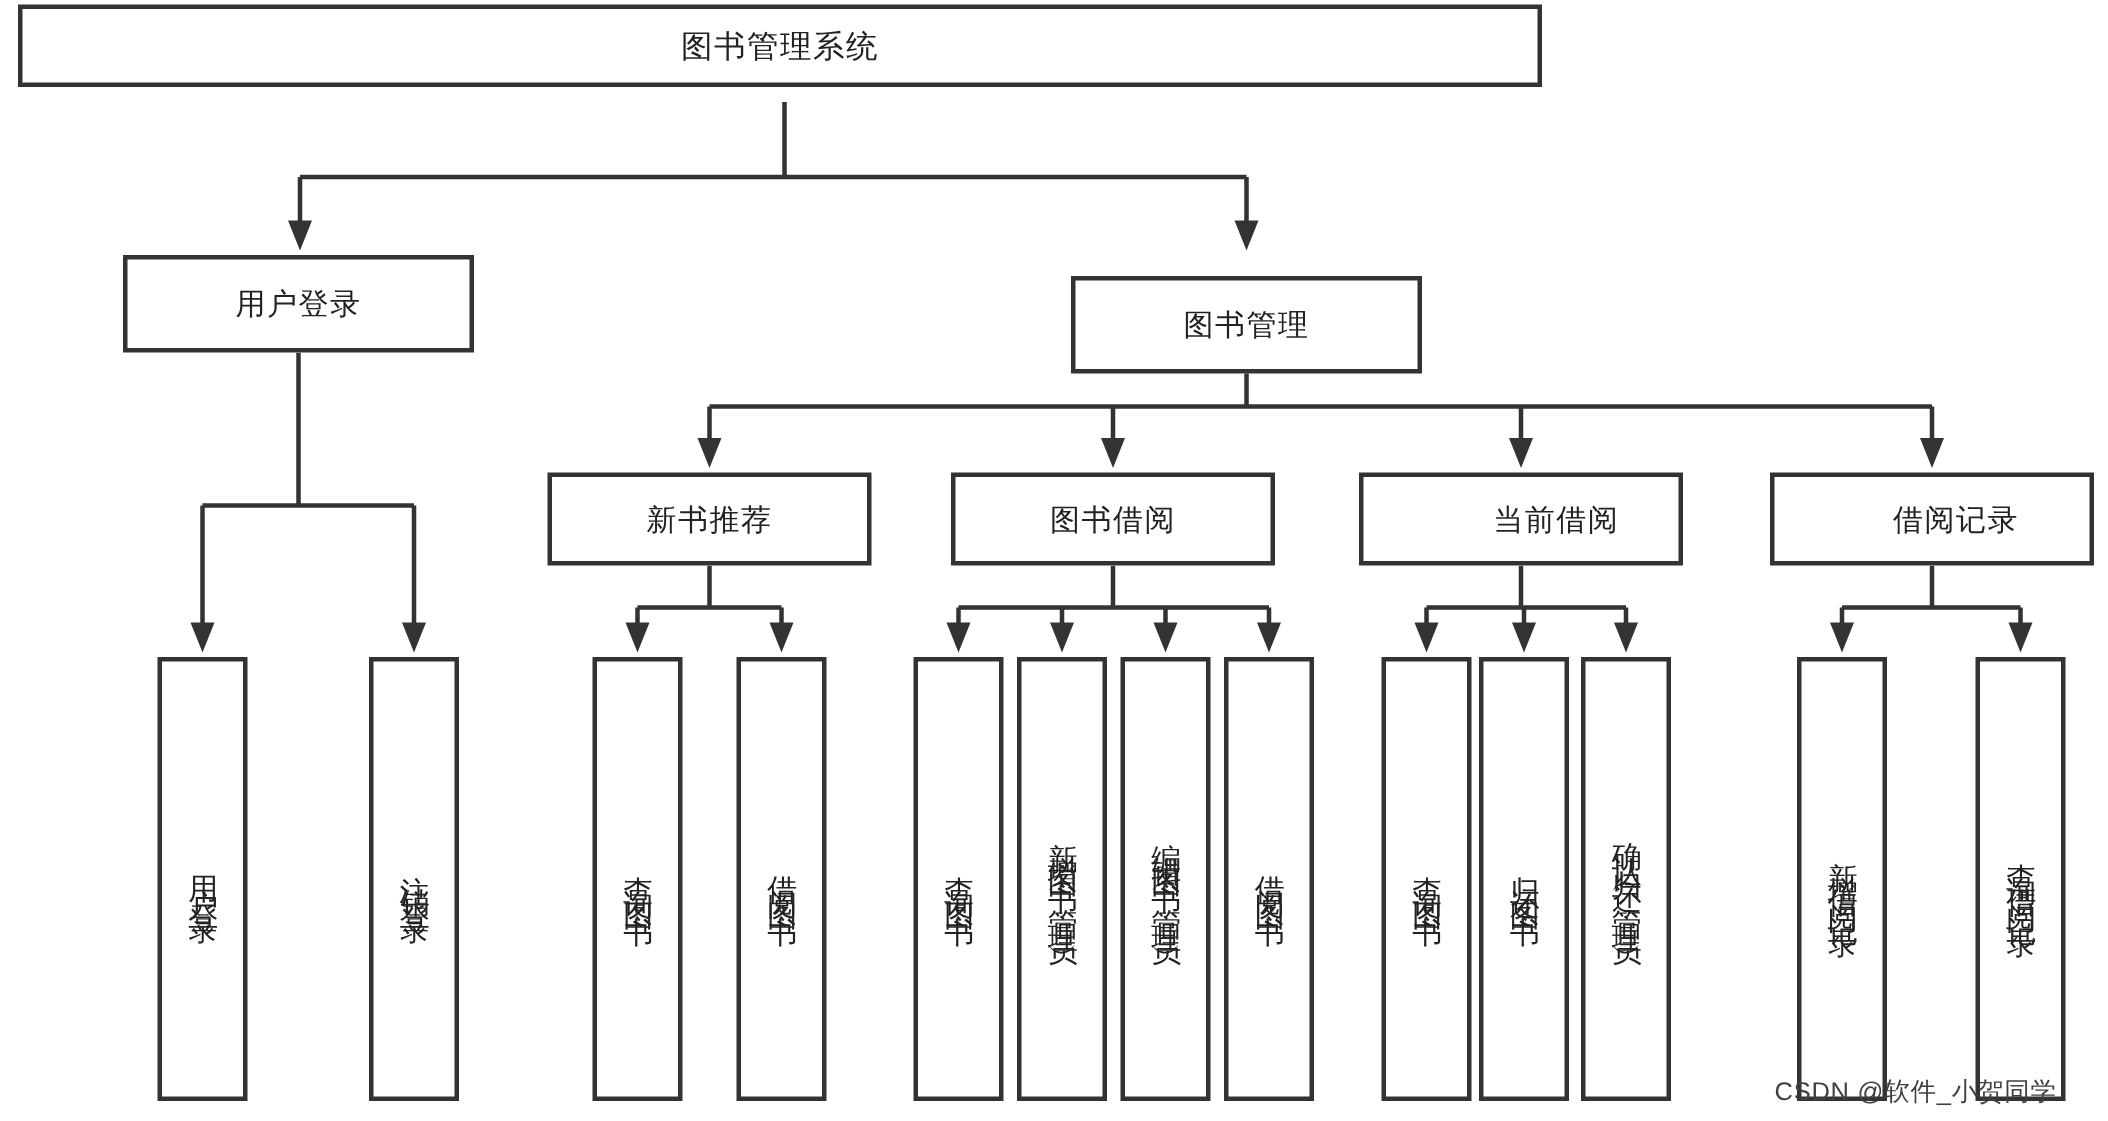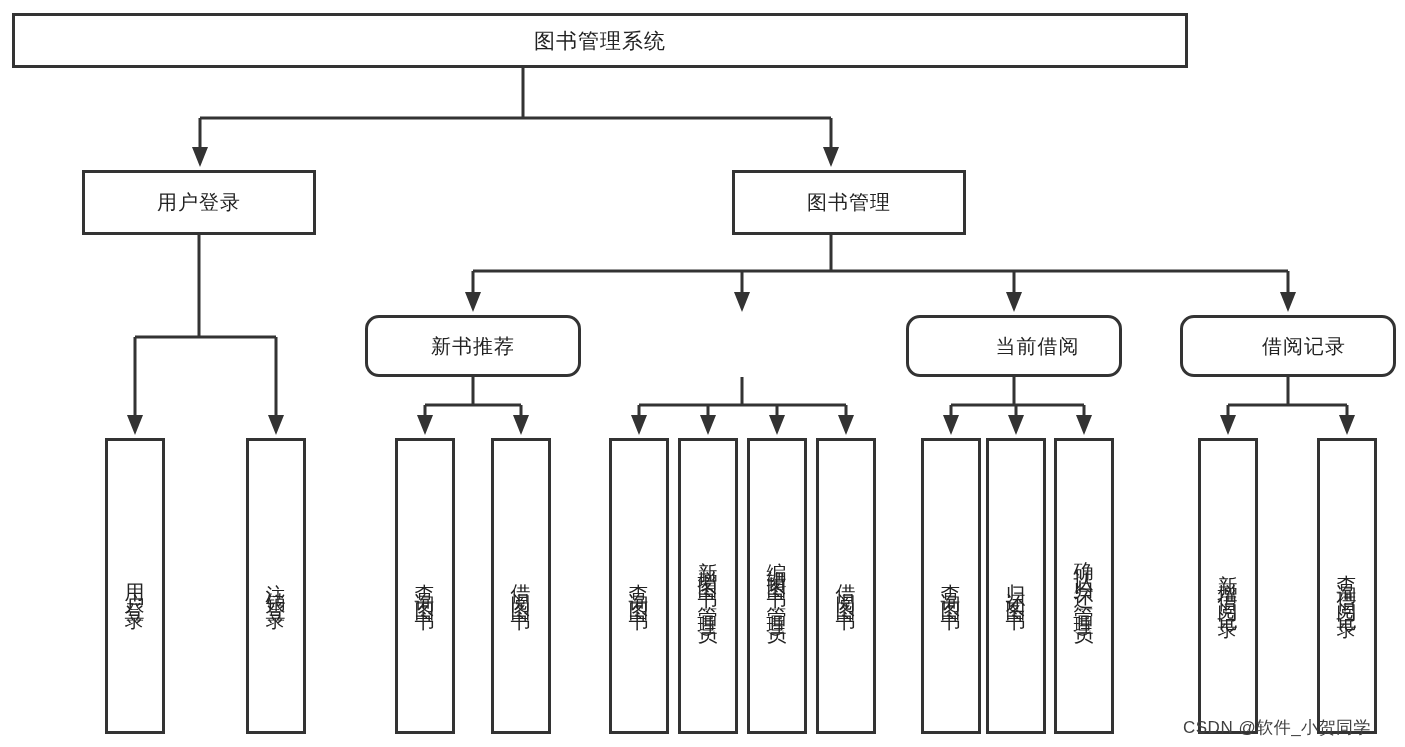--- a/index.html
+++ b/index.html
@@ -33,26 +33,26 @@
     display: flex;
     align-items: center;
     justify-content: center;
     color: #222222;
     font-size: 20px;
     letter-spacing: 1px;
     z-index: 2;
     white-space: nowrap;
   }
   .root-box {
-    left: 12px;  top: 13px;
-    width: 1176px; height: 55px;
+    left: 12px;  top: 3px;
+    width: 1016px; height: 55px;
     font-size: 21px;
   }
   .lvl2 { top: 170px; height: 65px; width: 234px; }
-  .lvl3 { top: 315px; height: 62px; width: 216px; border-radius: 14px; }
+  .lvl3 { top: 315px; height: 62px; width: 216px; }
   .leaf {
     position: absolute;
     box-sizing: border-box;
     border: 3px solid #333333;
     background: #ffffff;
     top: 438px;
     width: 60px;
     height: 296px;
     display: flex;
     align-items: center;
@@ -124,26 +124,29 @@
     </g>
   </svg>
 
   <div class="hbox root-box">
     <span>图书管理系统</span>
   </div>
 
   <div class="hbox lvl2" style="left:82px;">
     <span>用户登录</span>
   </div>
-  <div class="hbox lvl2" style="left:732px;">
+  <div class="hbox lvl2" style="left:714px;margin-top:14px;">
     <span>图书管理</span>
   </div>
 
   <div class="hbox lvl3" style="left:365px;">
     <span>新书推荐</span>
+  </div>
+  <div class="hbox lvl3" style="left:634px;">
+    <span>图书借阅</span>
   </div>
   <div class="hbox lvl3" style="left:906px;padding-left:47px;">
     <span>当前借阅</span>
   </div>
   <div class="hbox lvl3" style="left:1180px;padding-left:32px;">
     <span>借阅记录</span>
   </div>
 
   <div class="leaf" style="left:105px;">
     <span>用户登录</span>

